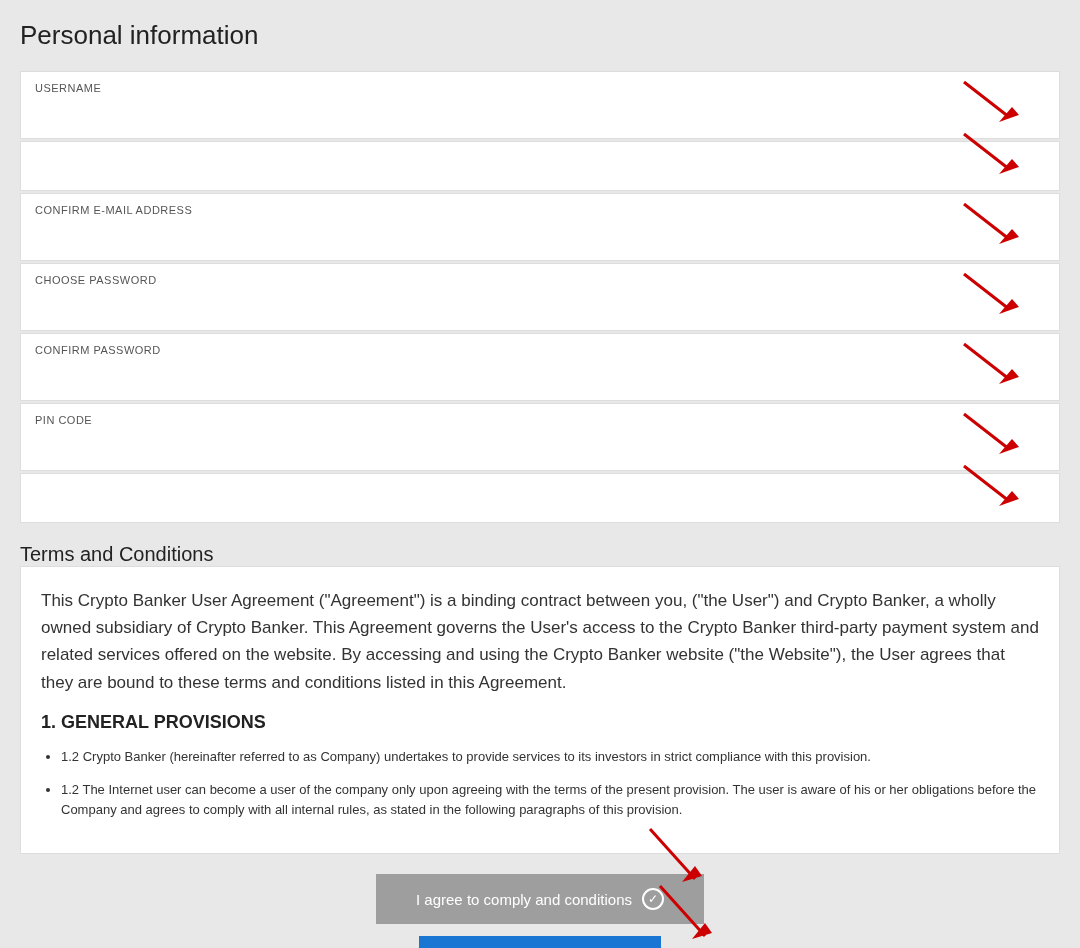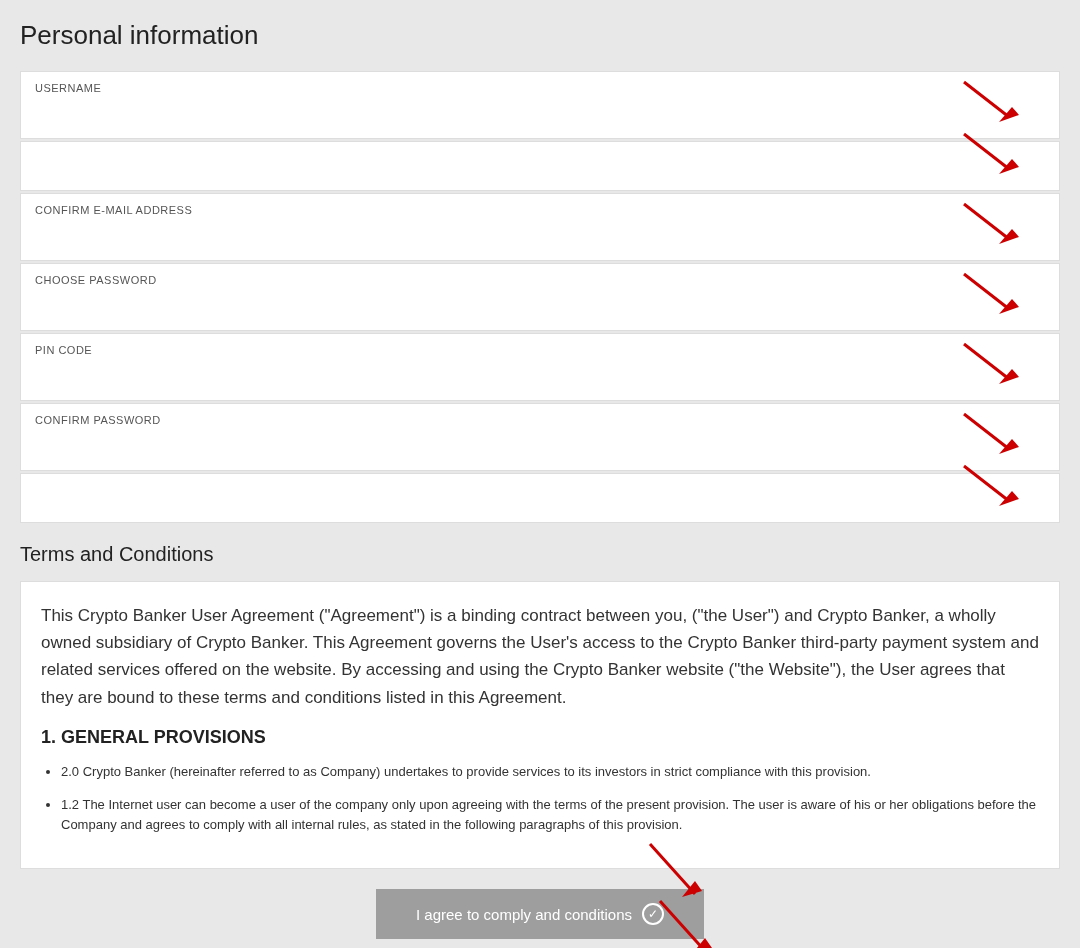--- a/index.html
+++ b/index.html
@@ -21,21 +21,20 @@
       font-size: 26px;
       font-weight: normal;
       color: #222;
       margin-bottom: 20px;
     }
 
     .section-title {
       font-size: 20px;
       font-weight: normal;
       color: #222;
-      margin-bottom: 15px;
       margin-top: 20px;
     }
 
     .form-grid {
       display: grid;
       grid-template-columns: 1fr;
       gap: 2px;
       margin-bottom: 20px;
     }
 
@@ -214,33 +213,33 @@
     <input type="password" style="">
     <div class="arrow-container" style="bottom:8px; right:25px;">
       <svg width="80" height="50" viewBox="0 0 80 50">
         <line x1="10" y1="5" x2="55" y2="40" stroke="#cc0000" stroke-width="3"></line>
         <polygon points="45,45 65,38 58,30" fill="#cc0000"></polygon>
       </svg>
     </div>
   </div>
 
   <div class="form-field" style="position:relative;">
+    <label>CONFIRM PASSWORD</label>
+    <input type="password" style="">
+    <div class="arrow-container" style="bottom:8px; right:25px;">
+      <svg width="80" height="50" viewBox="0 0 80 50">
+        <line x1="10" y1="5" x2="55" y2="40" stroke="#cc0000" stroke-width="3"></line>
+        <polygon points="45,45 65,38 58,30" fill="#cc0000"></polygon>
+      </svg>
+    </div>
+  </div>
+
+  <div class="form-field" style="position:relative;">
     <label>PIN CODE</label>
     <input type="text" style="">
-    <div class="arrow-container" style="bottom:8px; right:25px;">
-      <svg width="80" height="50" viewBox="0 0 80 50">
-        <line x1="10" y1="5" x2="55" y2="40" stroke="#cc0000" stroke-width="3"></line>
-        <polygon points="45,45 65,38 58,30" fill="#cc0000"></polygon>
-      </svg>
-    </div>
-  </div>
-
-  <div class="form-field" style="position:relative;">
-    <label>CONFIRM PASSWORD</label>
-    <input type="password" style="">
     <div class="arrow-container" style="bottom:8px; right:25px;">
       <svg width="80" height="50" viewBox="0 0 80 50">
         <line x1="10" y1="5" x2="55" y2="40" stroke="#cc0000" stroke-width="3"></line>
         <polygon points="45,45 65,38 58,30" fill="#cc0000"></polygon>
       </svg>
     </div>
   </div>
 
   <div class="form-field" style="position:relative;">
     <input type="text" style="">
@@ -253,21 +252,21 @@
   </div>
 
 </div>
 
 <h2 class="section-title">Terms and Conditions</h2>
 
 <div class="terms-box">
   <p class="terms-text">This Crypto Banker User Agreement ("Agreement") is a binding contract between you, ("the User") and Crypto Banker, a wholly owned subsidiary of Crypto Banker. This Agreement governs the User's access to the Crypto Banker third-party payment system and related services offered on the website. By accessing and using the Crypto Banker website ("the Website"), the User agrees that they are bound to these terms and conditions listed in this Agreement.</p>
   <h3 class="terms-heading">1. GENERAL PROVISIONS</h3>
   <ul class="terms-list">
-    <li>2.0 Crypto Banker (hereinafter referred to as Company) undertakes to provide services to its investors in strict compliance with this provision.</li>
+    <li>1.2 Crypto Banker (hereinafter referred to as Company) undertakes to provide services to its investors in strict compliance with this provision.</li>
     <li>1.2 The Internet user can become a user of the company only upon agreeing with the terms of the present provision. The user is aware of his or her obligations before the Company and agrees to comply with all internal rules, as stated in the following paragraphs of this provision.</li>
   </ul>
 </div>
 
 <div class="button-row">
 
   <div style="position:relative; width:100%; display:flex; justify-content:center;">
     <div style="position:absolute; top:-50px; right:340px; pointer-events:none;">
       <svg width="90" height="70" viewBox="0 0 90 70">
         <line x1="20" y1="5" x2="65" y2="55" stroke="#cc0000" stroke-width="3"></line>

